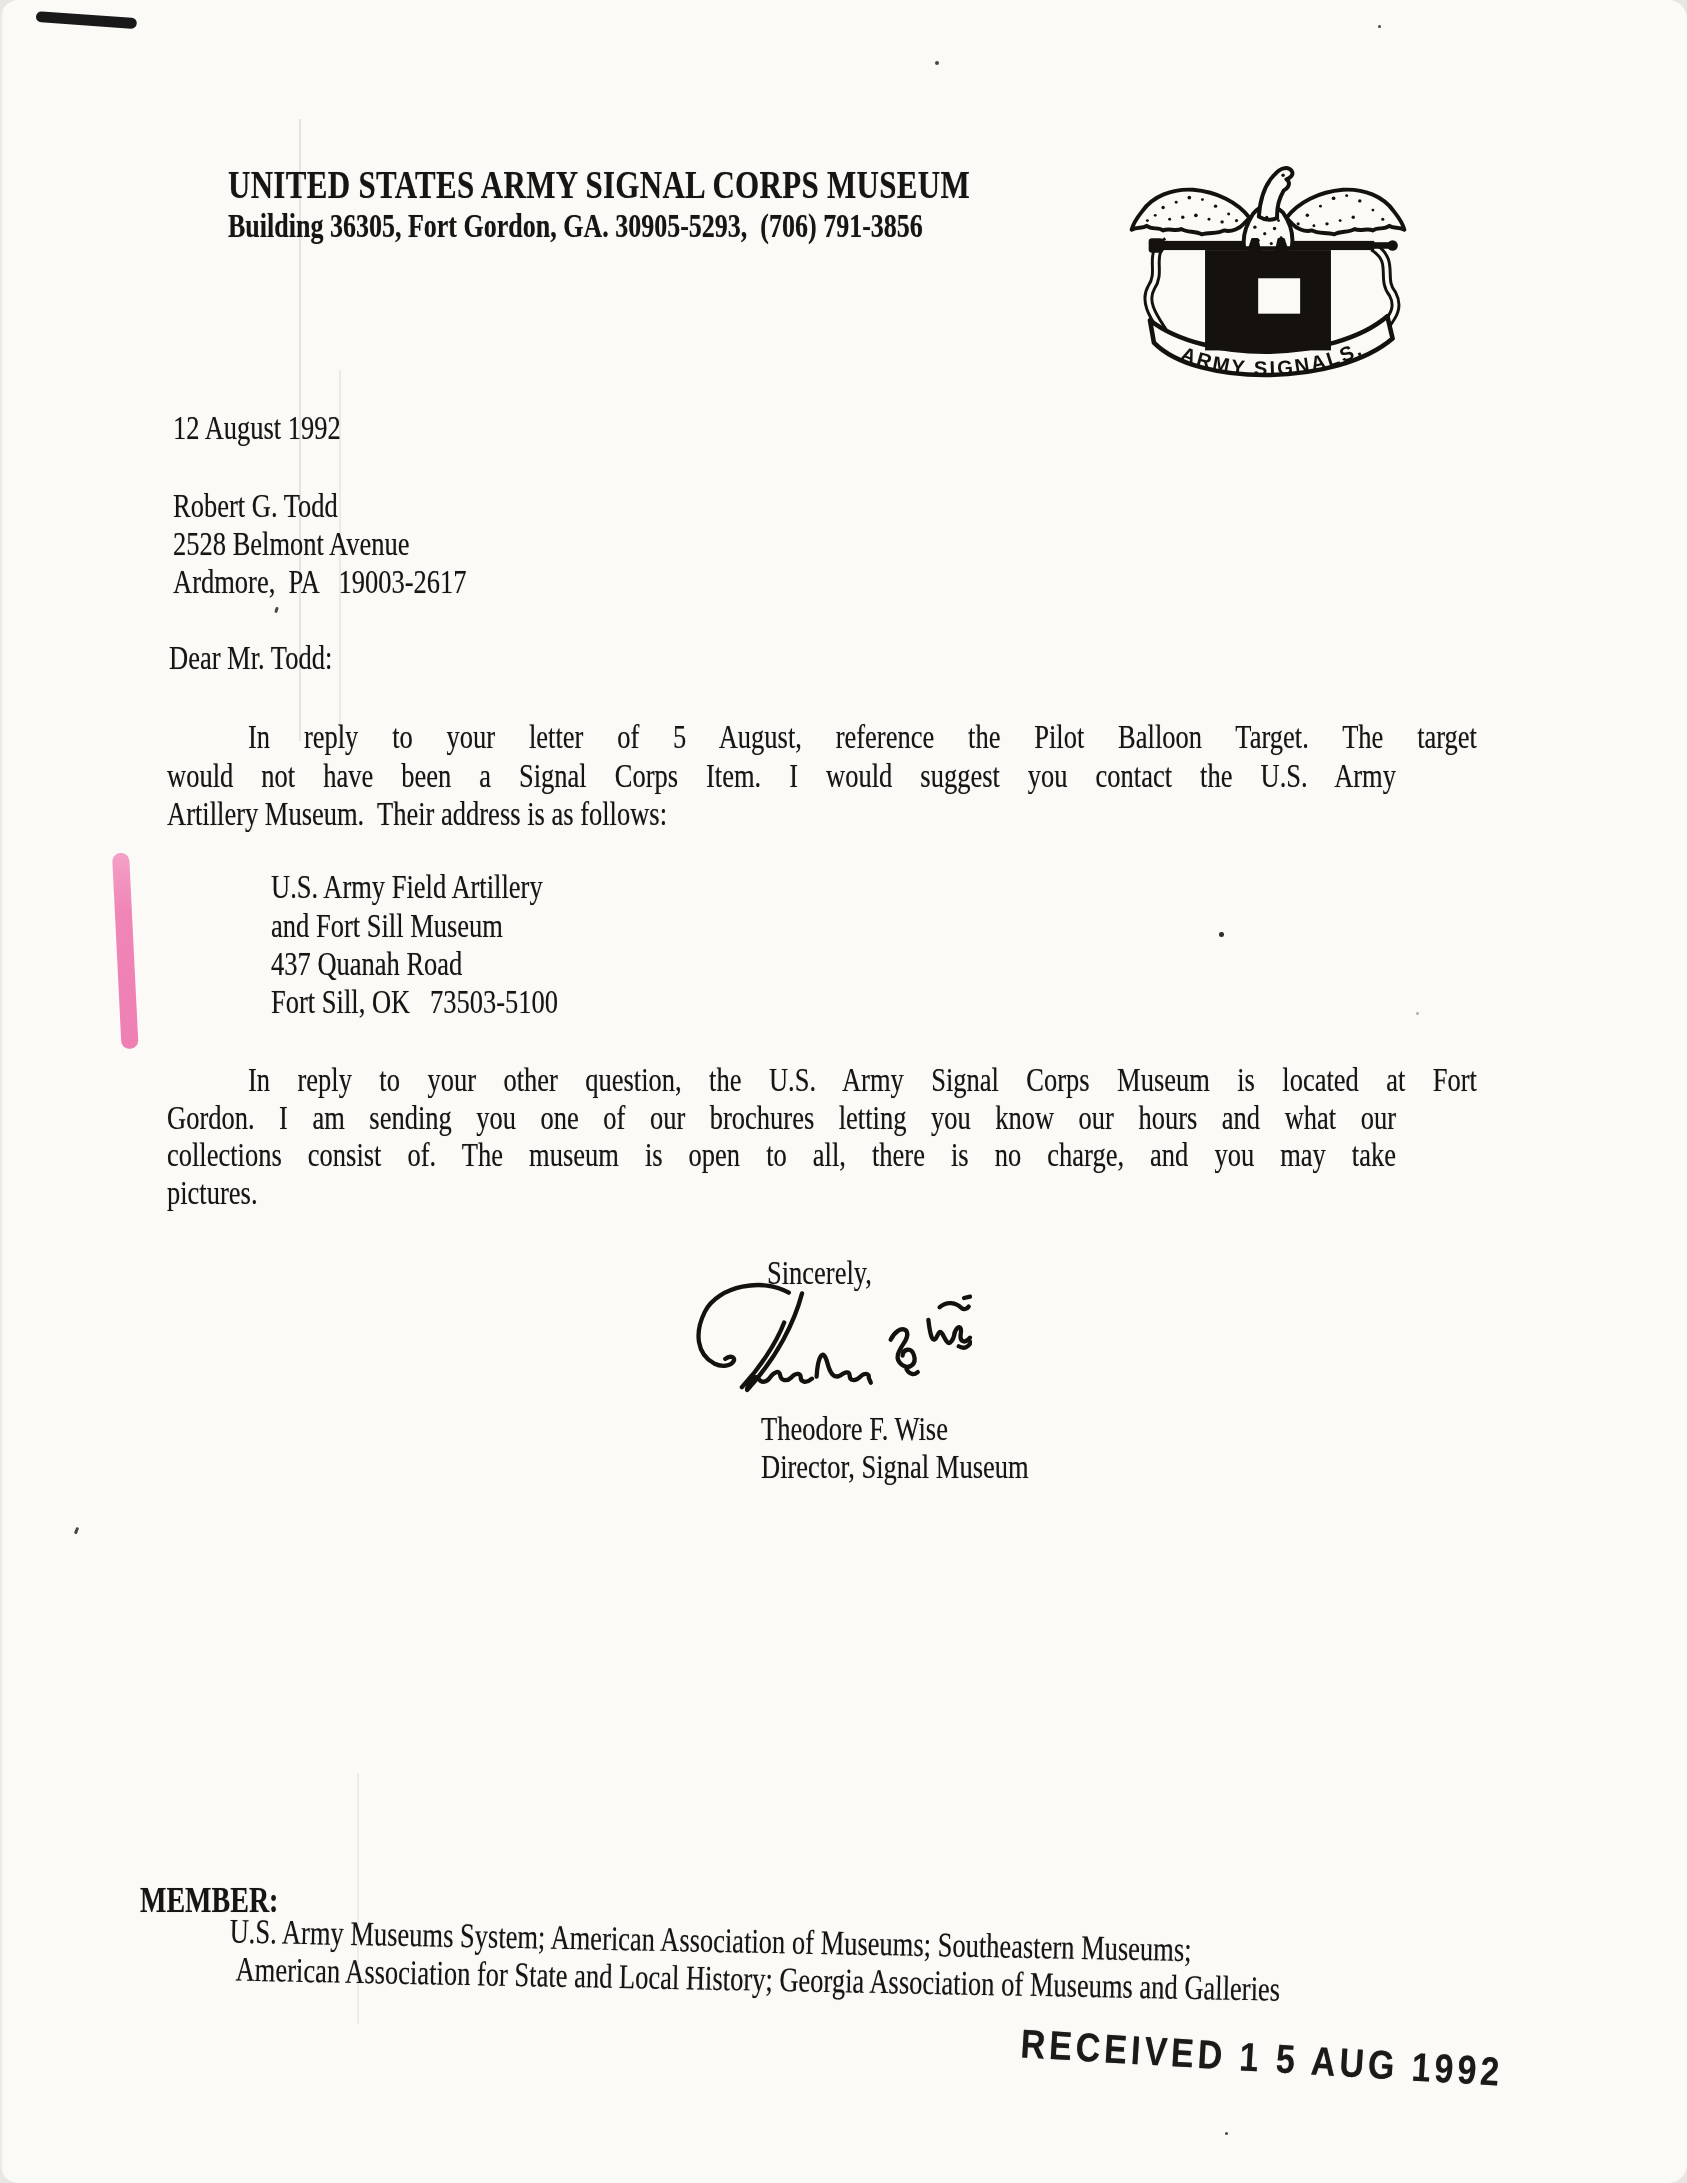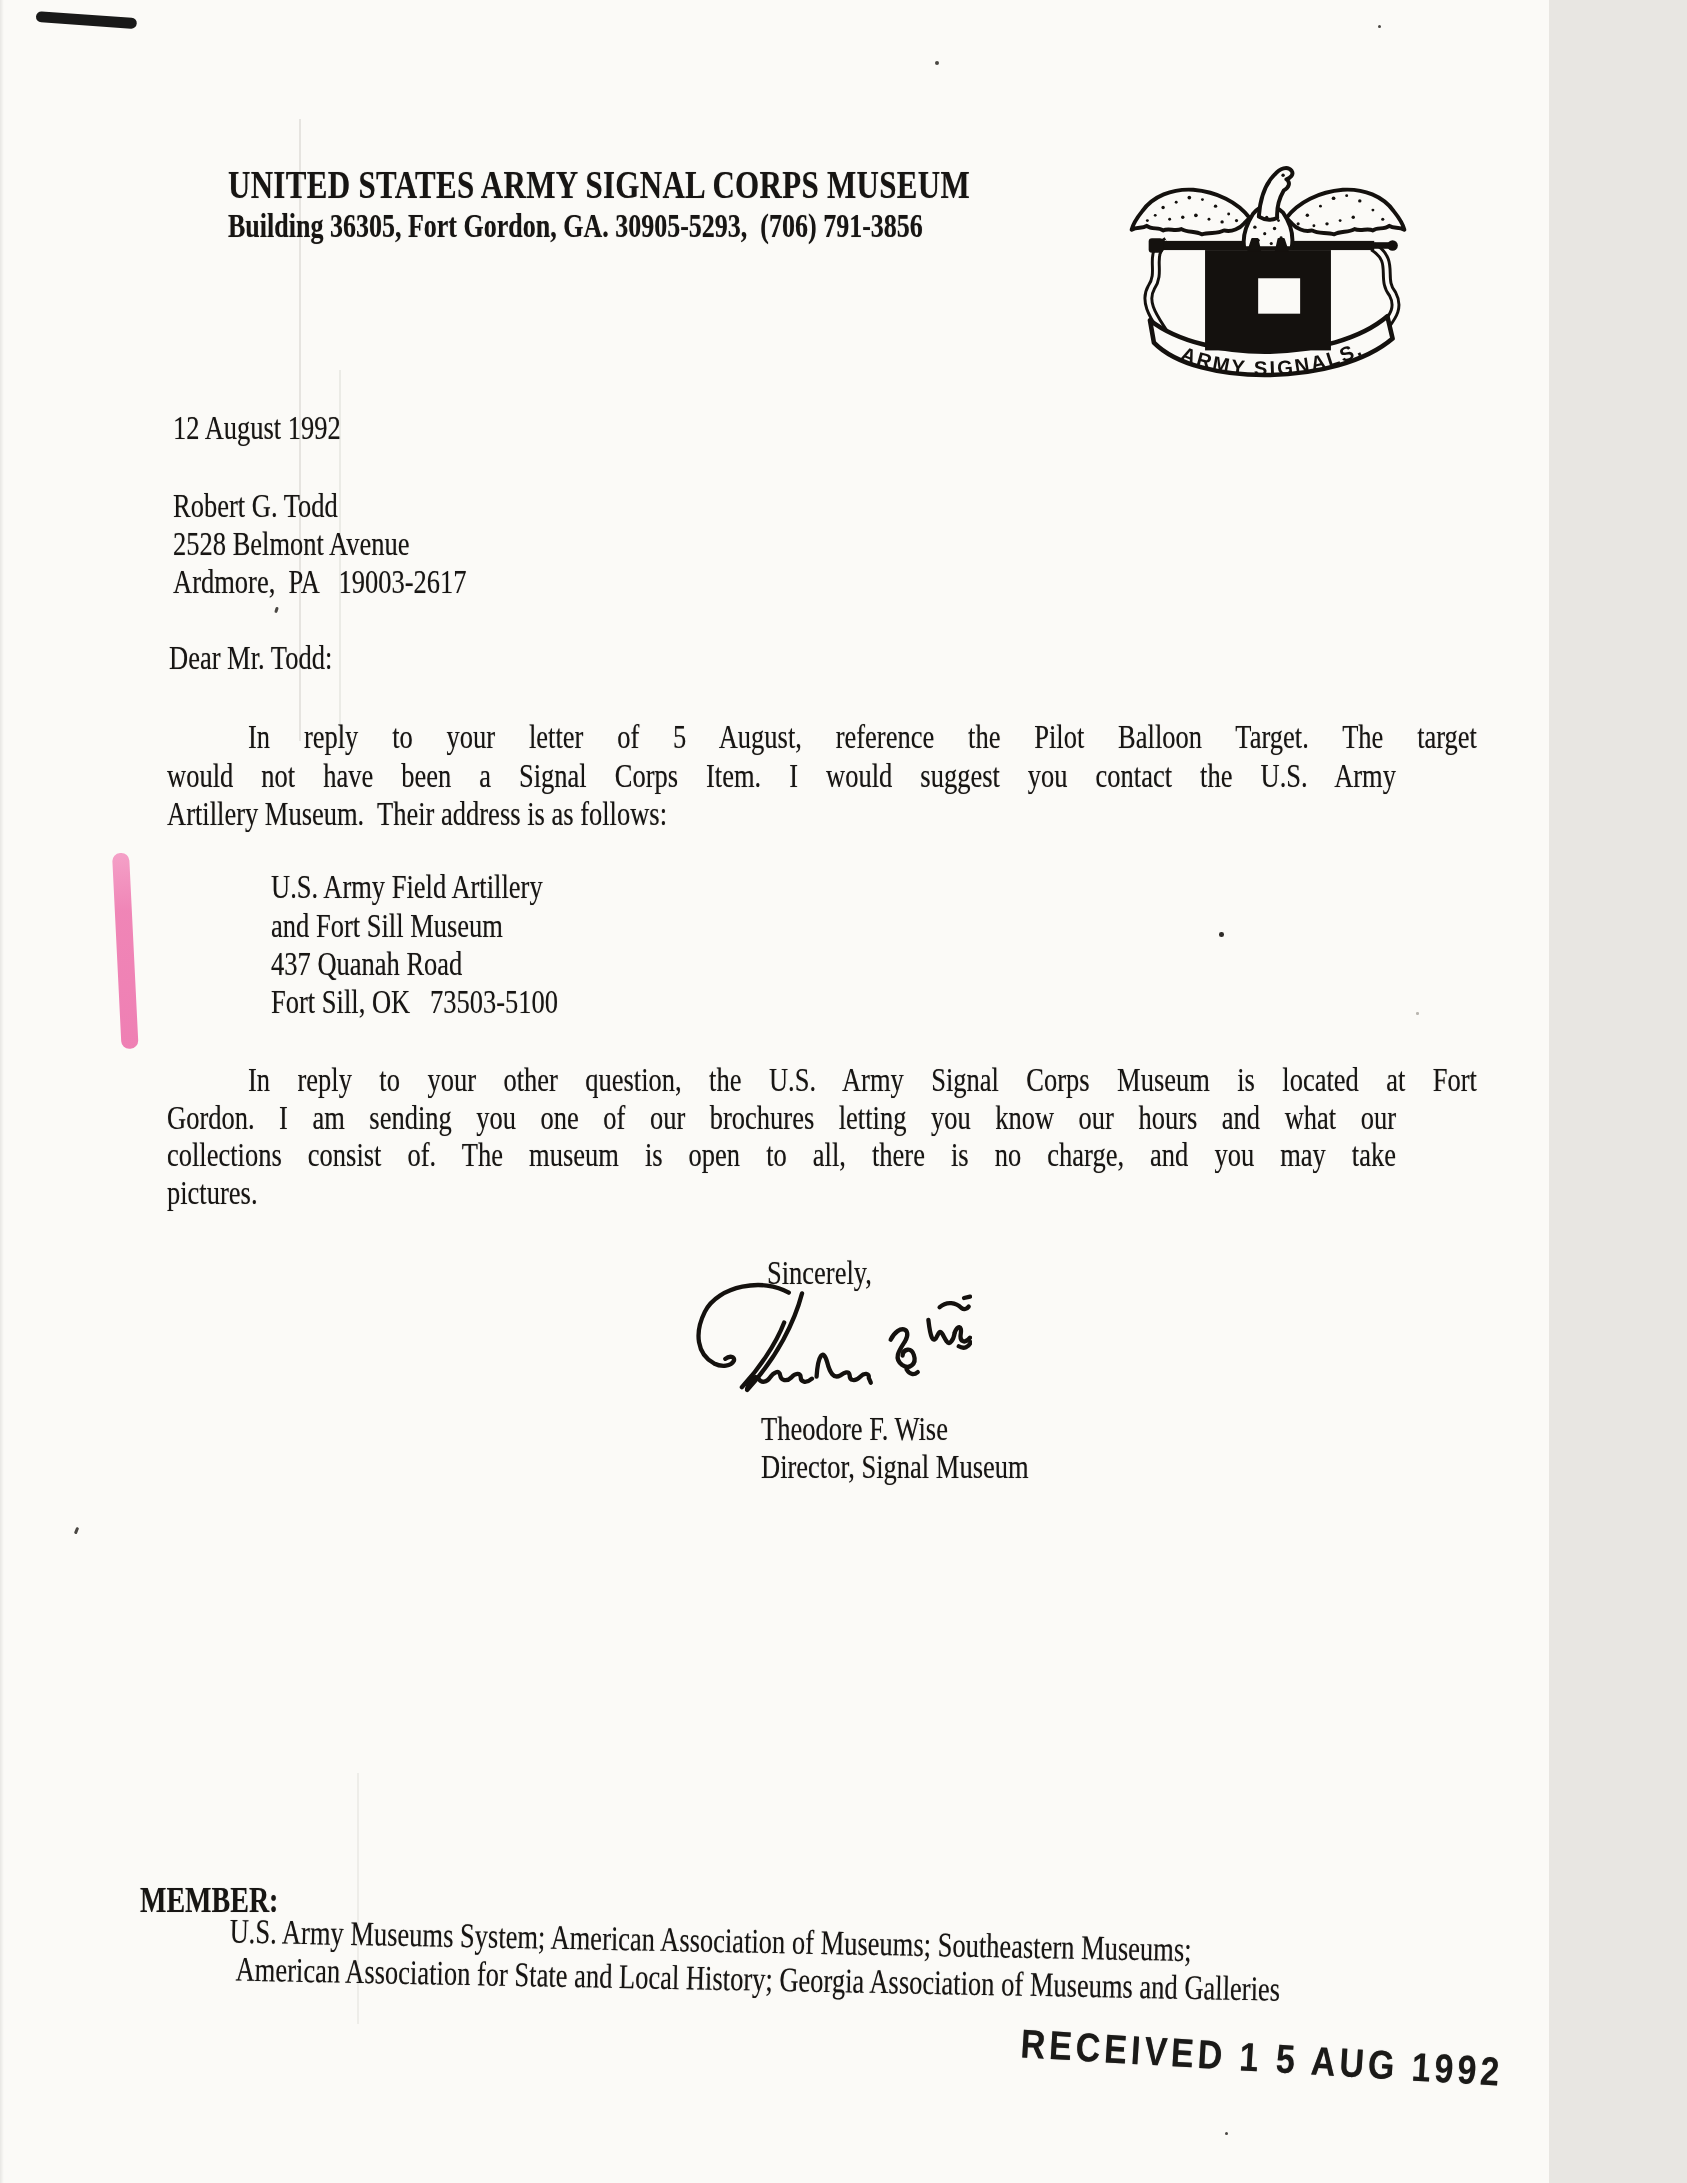--- a/index.html
+++ b/index.html
@@ -1,22 +1,23 @@
 <!DOCTYPE html>
 <html style="--paper: #fbfaf7; --ink: #171513; --hl: #ef7fb3;font-size:10.6px"><head>
 <meta charset="utf-8">
 <style>
   html,body{margin:0;padding:0;background:#e8e6e2;}
   .page{
     position:relative;
-    width:1549px;height:2183px;
+    width:1687px;height:2183px;
     background:var(--paper,#fbfaf7);
     overflow:hidden;
     font-family:"Liberation Serif","DejaVu Serif",serif;
     color:var(--ink,#171513);
+    border-radius:19px;
   }
   .ln{
     position:absolute;
     font-size:26.5px;
     line-height:1;
     white-space:pre;
     transform:scaleY(1.3);
     transform-origin:0 0;
     text-shadow:0 0 0.7px rgba(25,20,15,.45);
   }

